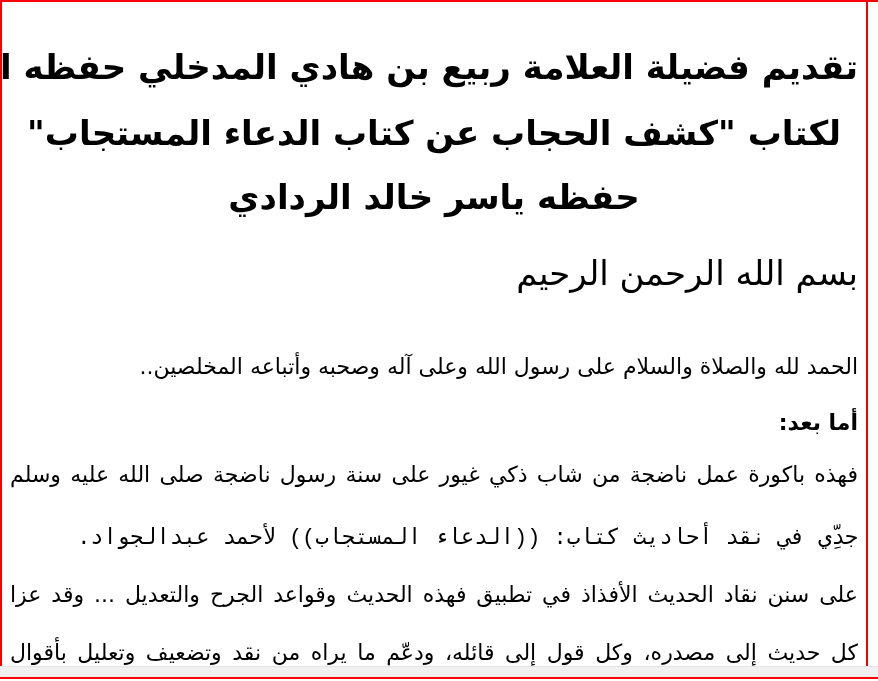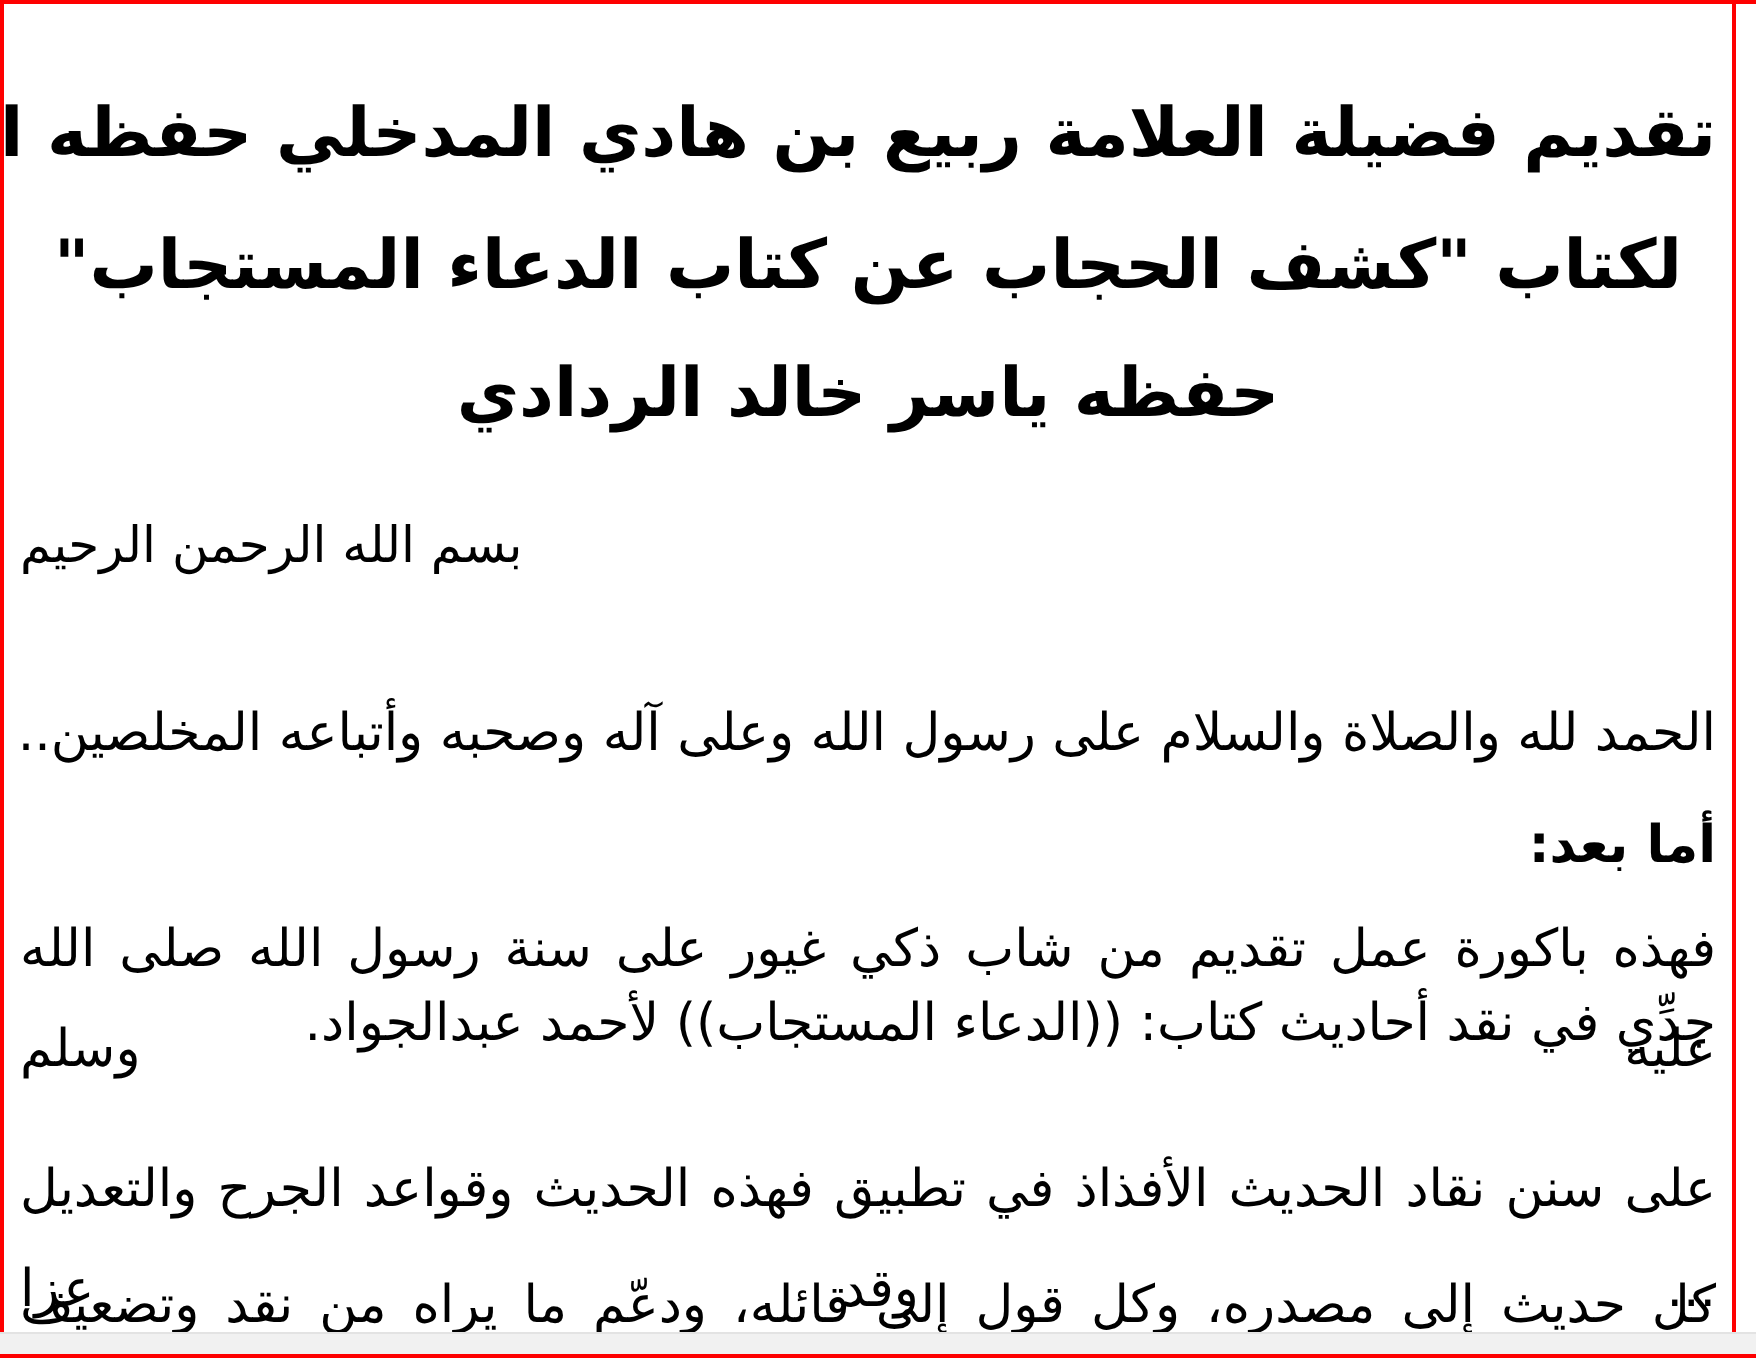--- a/index.html
+++ b/index.html
@@ -46,41 +46,41 @@
     line-height: 54px;
     white-space: nowrap;
     letter-spacing: 0px;
   }
   .t1 { top: 40px; }
   .t2 { top: 106px; }
   .t3 { top: 170px; }
   .basmala {
     position: absolute;
     top: 250px; left: 0; right: 0;
-    text-align: left;
-    font-size: 25px;
+    text-align: right;
+    font-size: 34px;
     line-height: 46px;
   }
   .body-line {
     position: absolute;
     left: 0; right: 0;
-    font-size: 26px;
+    font-size: 22px;
     line-height: 50px;
     text-align: right;
     white-space: nowrap;
   }
   .body-line.justify {
     text-align: justify;
     text-align-last: justify;
     white-space: normal;
   }
   .b1 { top: 342px; }
   .b2 { top: 398px; font-weight: bold; }
   .b3 { top: 450px; }
-  .b4 { top: 487px; }
+  .b4 { top: 514px; font-family: Liberation Mono, monospace; }
   .b5 { top: 570px; }
   .b6 { top: 628px; }
 </style>
 </head>
 <body>
 
 <div class="page">
 
   <div class="border-top"></div>
   <div class="border-left"></div>
@@ -93,21 +93,21 @@
     <div class="title-line t2">لكتاب "كشف الحجاب عن كتاب الدعاء المستجاب"</div>
 
     <div class="title-line t3">حفظه ياسر خالد الردادي</div>
 
     <div class="basmala">بسم الله الرحمن الرحيم</div>
 
     <div class="body-line b1">الحمد لله والصلاة والسلام على رسول الله وعلى آله وصحبه وأتباعه المخلصين..</div>
 
     <div class="body-line b2">أما بعد:</div>
 
-    <div class="body-line b3 justify">فهذه باكورة عمل تقديم من شاب ذكي غيور على سنة رسول الله صلى الله عليه وسلم</div>
+    <div class="body-line b3 justify">فهذه باكورة عمل ناضجة من شاب ذكي غيور على سنة رسول ناضجة صلى الله عليه وسلم</div>
 
     <div class="body-line b4">جدِّي في نقد أحاديث كتاب: ((الدعاء المستجاب)) لأحمد عبدالجواد.</div>
 
     <div class="body-line b5 justify">على سنن نقاد الحديث الأفذاذ في تطبيق فهذه الحديث وقواعد الجرح والتعديل ... وقد عزا</div>
 
     <div class="body-line b6 justify">كل حديث إلى مصدره، وكل قول إلى قائله، ودعّم ما يراه من نقد وتضعيف وتعليل بأقوال</div>
 
   </div>
 
   <div class="hscroll-track"></div>

